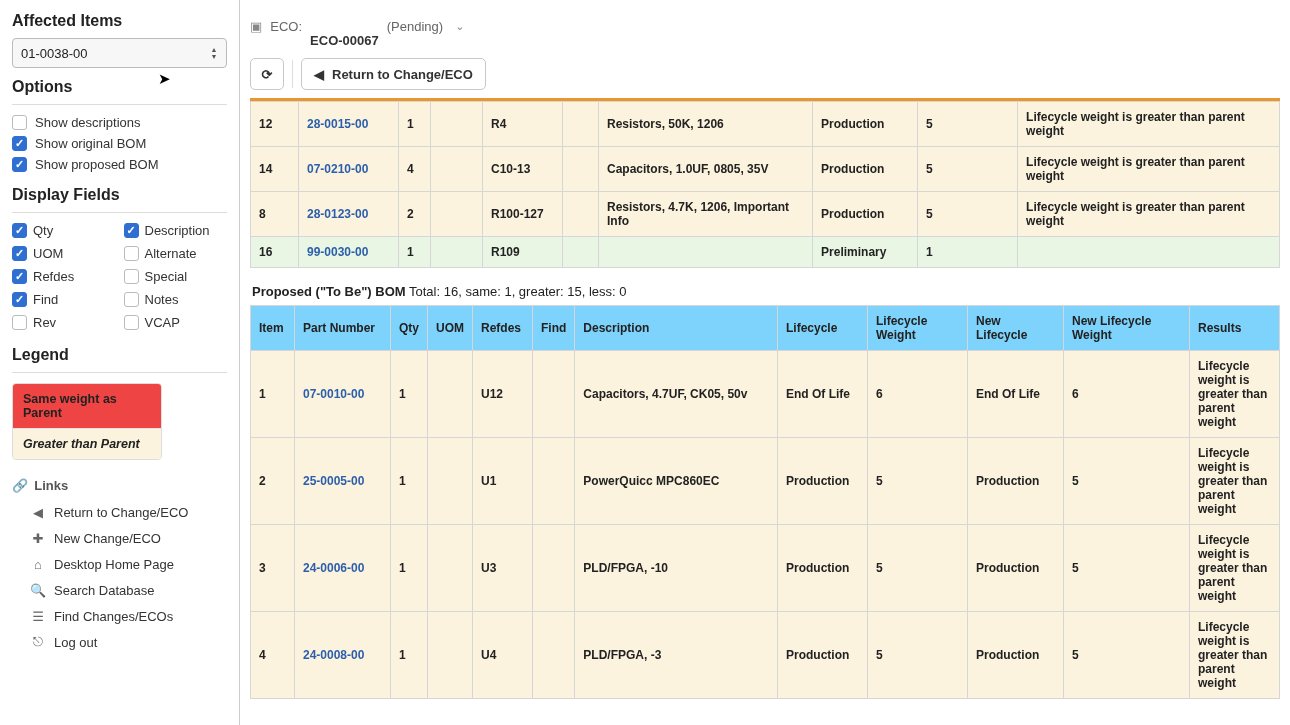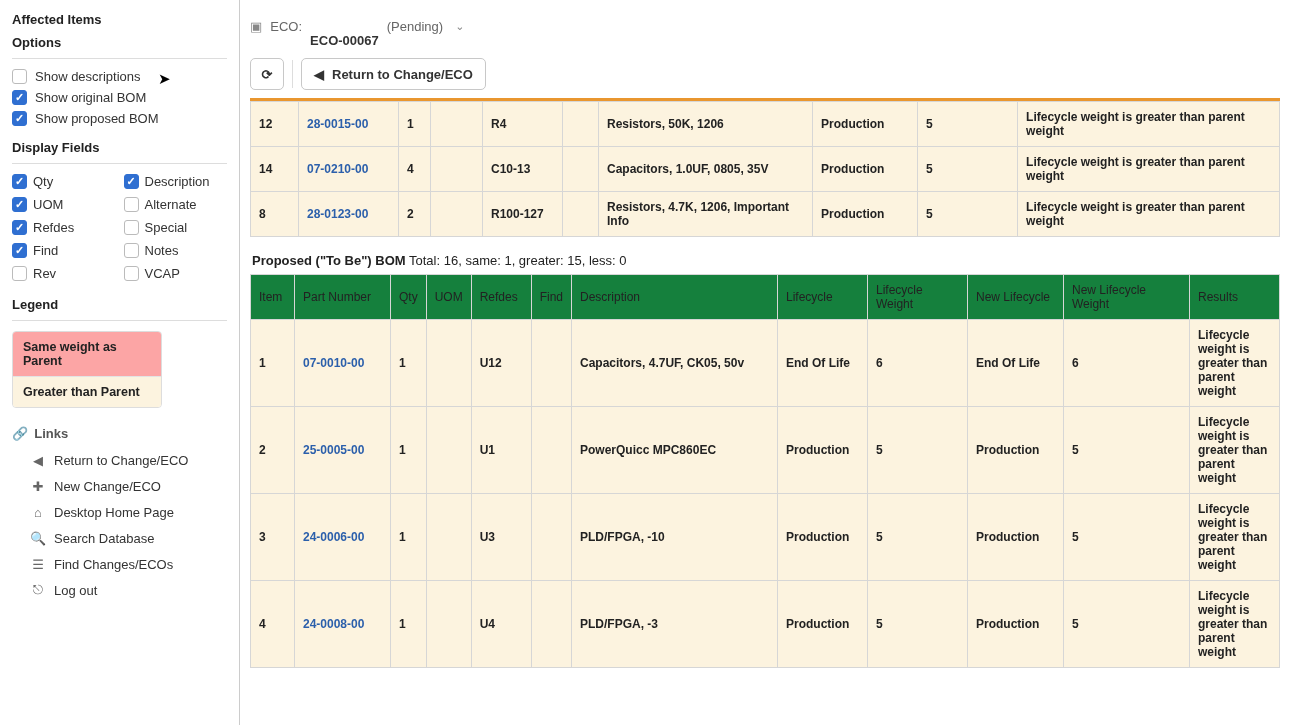--- a/index.html
+++ b/index.html
@@ -15,21 +15,21 @@
 }
 .sidebar {
   width: 240px;
   border-right: 1px solid #ccc;
   padding: 6px 12px 12px 12px;
   background: #fff;
   overflow-y: auto;
 }
 .section-title {
   font-weight: 700;
-  font-size: 13px;
+  font-size: 16px;
   margin: 6px 0 8px 0;
   color: #222;
 }
 .section-divider {
   border-bottom: 1px solid #ddd;
   margin: 6px 0 10px 0;
 }
 .select-wrap {
   position: relative;
   border: 1px solid #bbb;
@@ -97,22 +97,22 @@
   overflow: hidden;
   width: 150px;
 }
 .legend-row {
   padding: 8px 10px;
   font-weight: 700;
   font-size: 12.5px;
   border-bottom: 1px solid #e3e3e3;
 }
 .legend-row:last-child { border-bottom: none; }
-.lg-same { background: #fca5a5; }
-.lg-greater { background: #fcf3df; }
+.lg-same { background: #ef4444; }
+.lg-greater { background: #fcf3df; font-style: italic; }
 .lg-less { background: #fbdcdc; }
 .links-title {
   display: flex;
   align-items: center;
   gap: 6px;
   color: #555;
   font-weight: 600;
   margin-top: 18px;
   margin-bottom: 6px;
 }
@@ -187,22 +187,22 @@
   font-size: 12px;
   border-radius: 27px;
 }
 table.bom th, table.bom td {
   border: 1px solid #d6d6d6;
   padding: 8px 8px;
   text-align: left;
   vertical-align: middle;
 }
 table.bom th {
-  background: #15803d;
-  font-weight: 400;
+  background: #7dd3fc;
+  font-weight: 700;
 }
 .row-greater { background: #fcf3df; }
 .row-same { background: #e9f6e3; }
 .part-link { color: #2b5fab; font-weight: 600; }
 .bold { font-weight: 700; }
 .summary-line {
   margin: 16px 2px 6px 2px;
   font-size: 13px;
 }
 .summary-line .strong { font-weight: 700; }
@@ -213,20 +213,24 @@
   font-size: 15px;
   color: #000;
   pointer-events: none;
 }
 </style>
 </head>
 <body>
 
 <div class="sidebar">
   <div class="section-title">Affected Items</div>
+  <div class="select-wrap">
+    <span>01-0038-00</span>
+    <span class="arrows">▲<br>▼</span>
+  </div>
 
   <div class="cursor-arrow">➤</div>
 
   <div class="section-title">Options</div>
   <div class="section-divider"></div>
   <div id="options-list">
       <div class="checkbox-row">
         <span class="cb "></span>
   <span class="cb-label">Show descriptions</span>
       </div>
@@ -375,20 +379,32 @@
     <td style="width:48px" class="bold">8</td>
     <td style="width:100px"><span class="part-link">28-0123-00</span></td>
     <td style="width:32px" class="bold">2</td>
     <td style="width:52px"></td>
     <td style="width:80px" class="bold">R100-127</td>
     <td style="width:36px"></td>
     <td class="bold">Resistors, 4.7K, 1206, Important Info</td>
     <td style="width:105px" class="bold">Production</td>
     <td style="width:100px" class="bold">5</td>
     <td class="bold">Lifecycle weight is greater than parent weight</td>
+          </tr>
+          <tr class="row-same">
+    <td style="width:48px" class="bold">16</td>
+    <td style="width:100px"><span class="part-link">99-0030-00</span></td>
+    <td style="width:32px" class="bold">1</td>
+    <td style="width:52px"></td>
+    <td style="width:80px" class="bold">R109</td>
+    <td style="width:36px"></td>
+    <td class="bold"></td>
+    <td style="width:105px" class="bold">Preliminary</td>
+    <td style="width:100px" class="bold">1</td>
+    <td class="bold"></td>
           </tr>
         </tbody>
     </table>
 
     <div class="summary-line">
       <span class="strong">Proposed ("To Be") BOM</span>
       <span>Total: 16, same: 1, greater: 15, less: 0</span>
     </div>
 
     <table class="bom">

